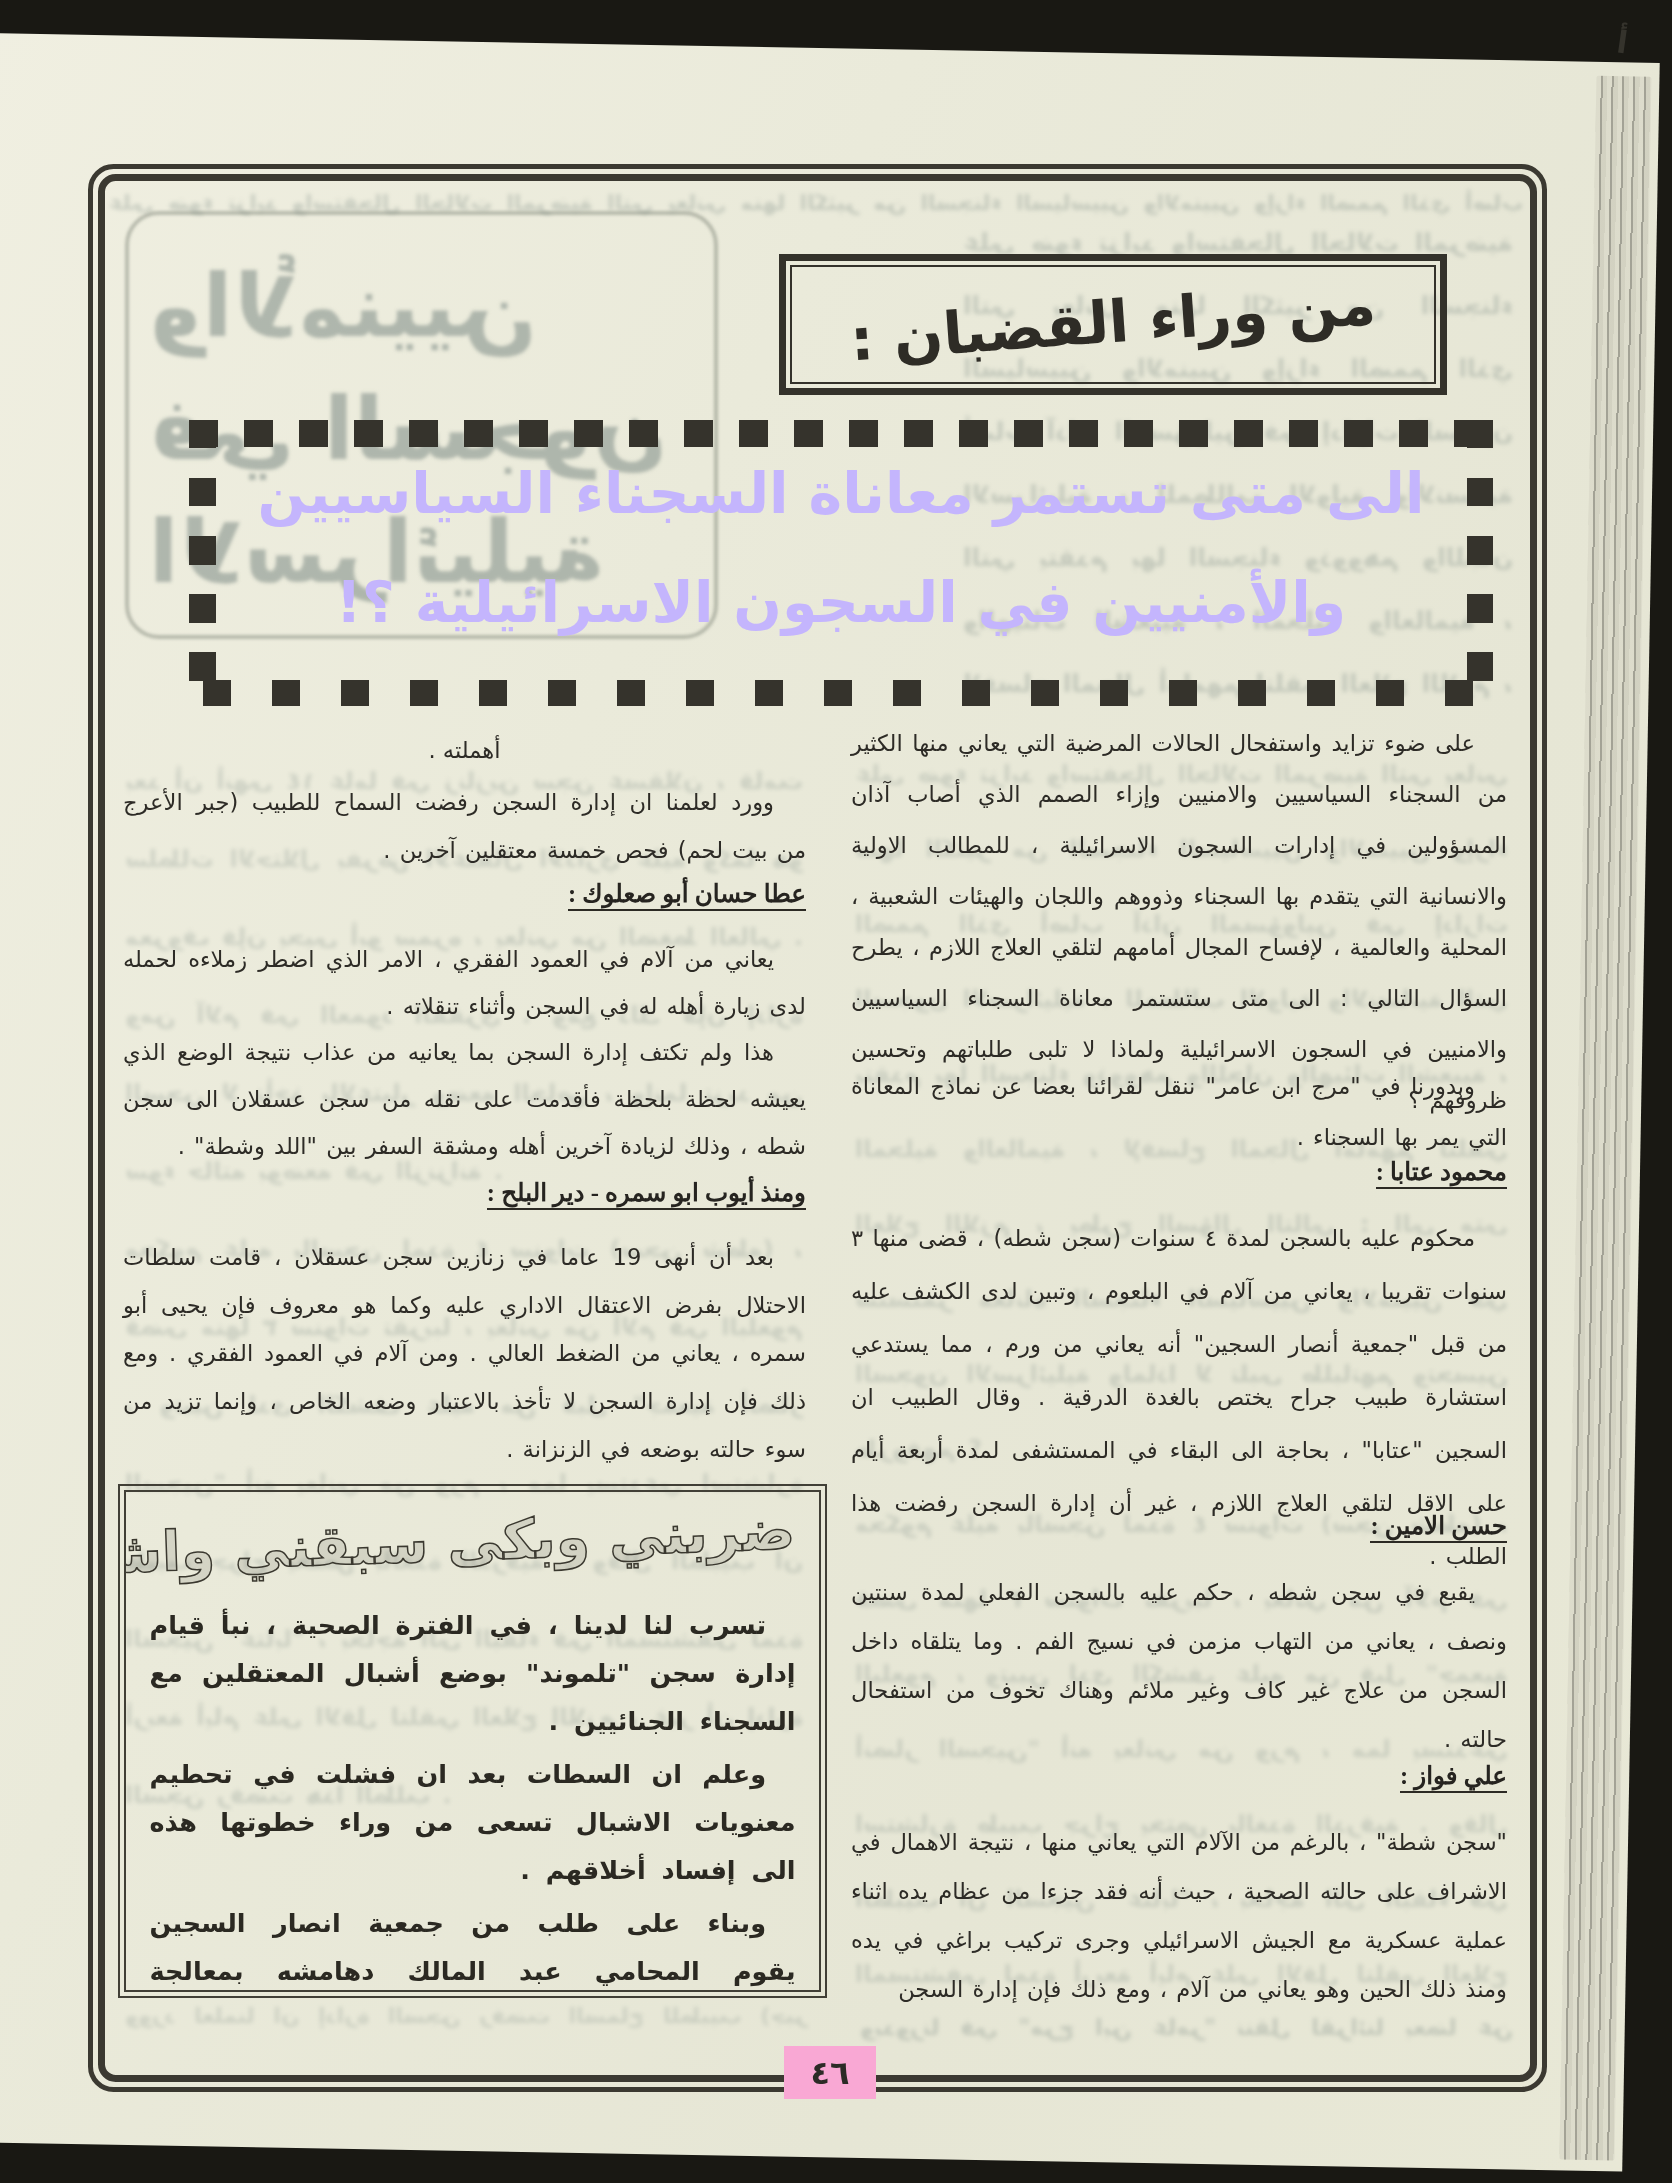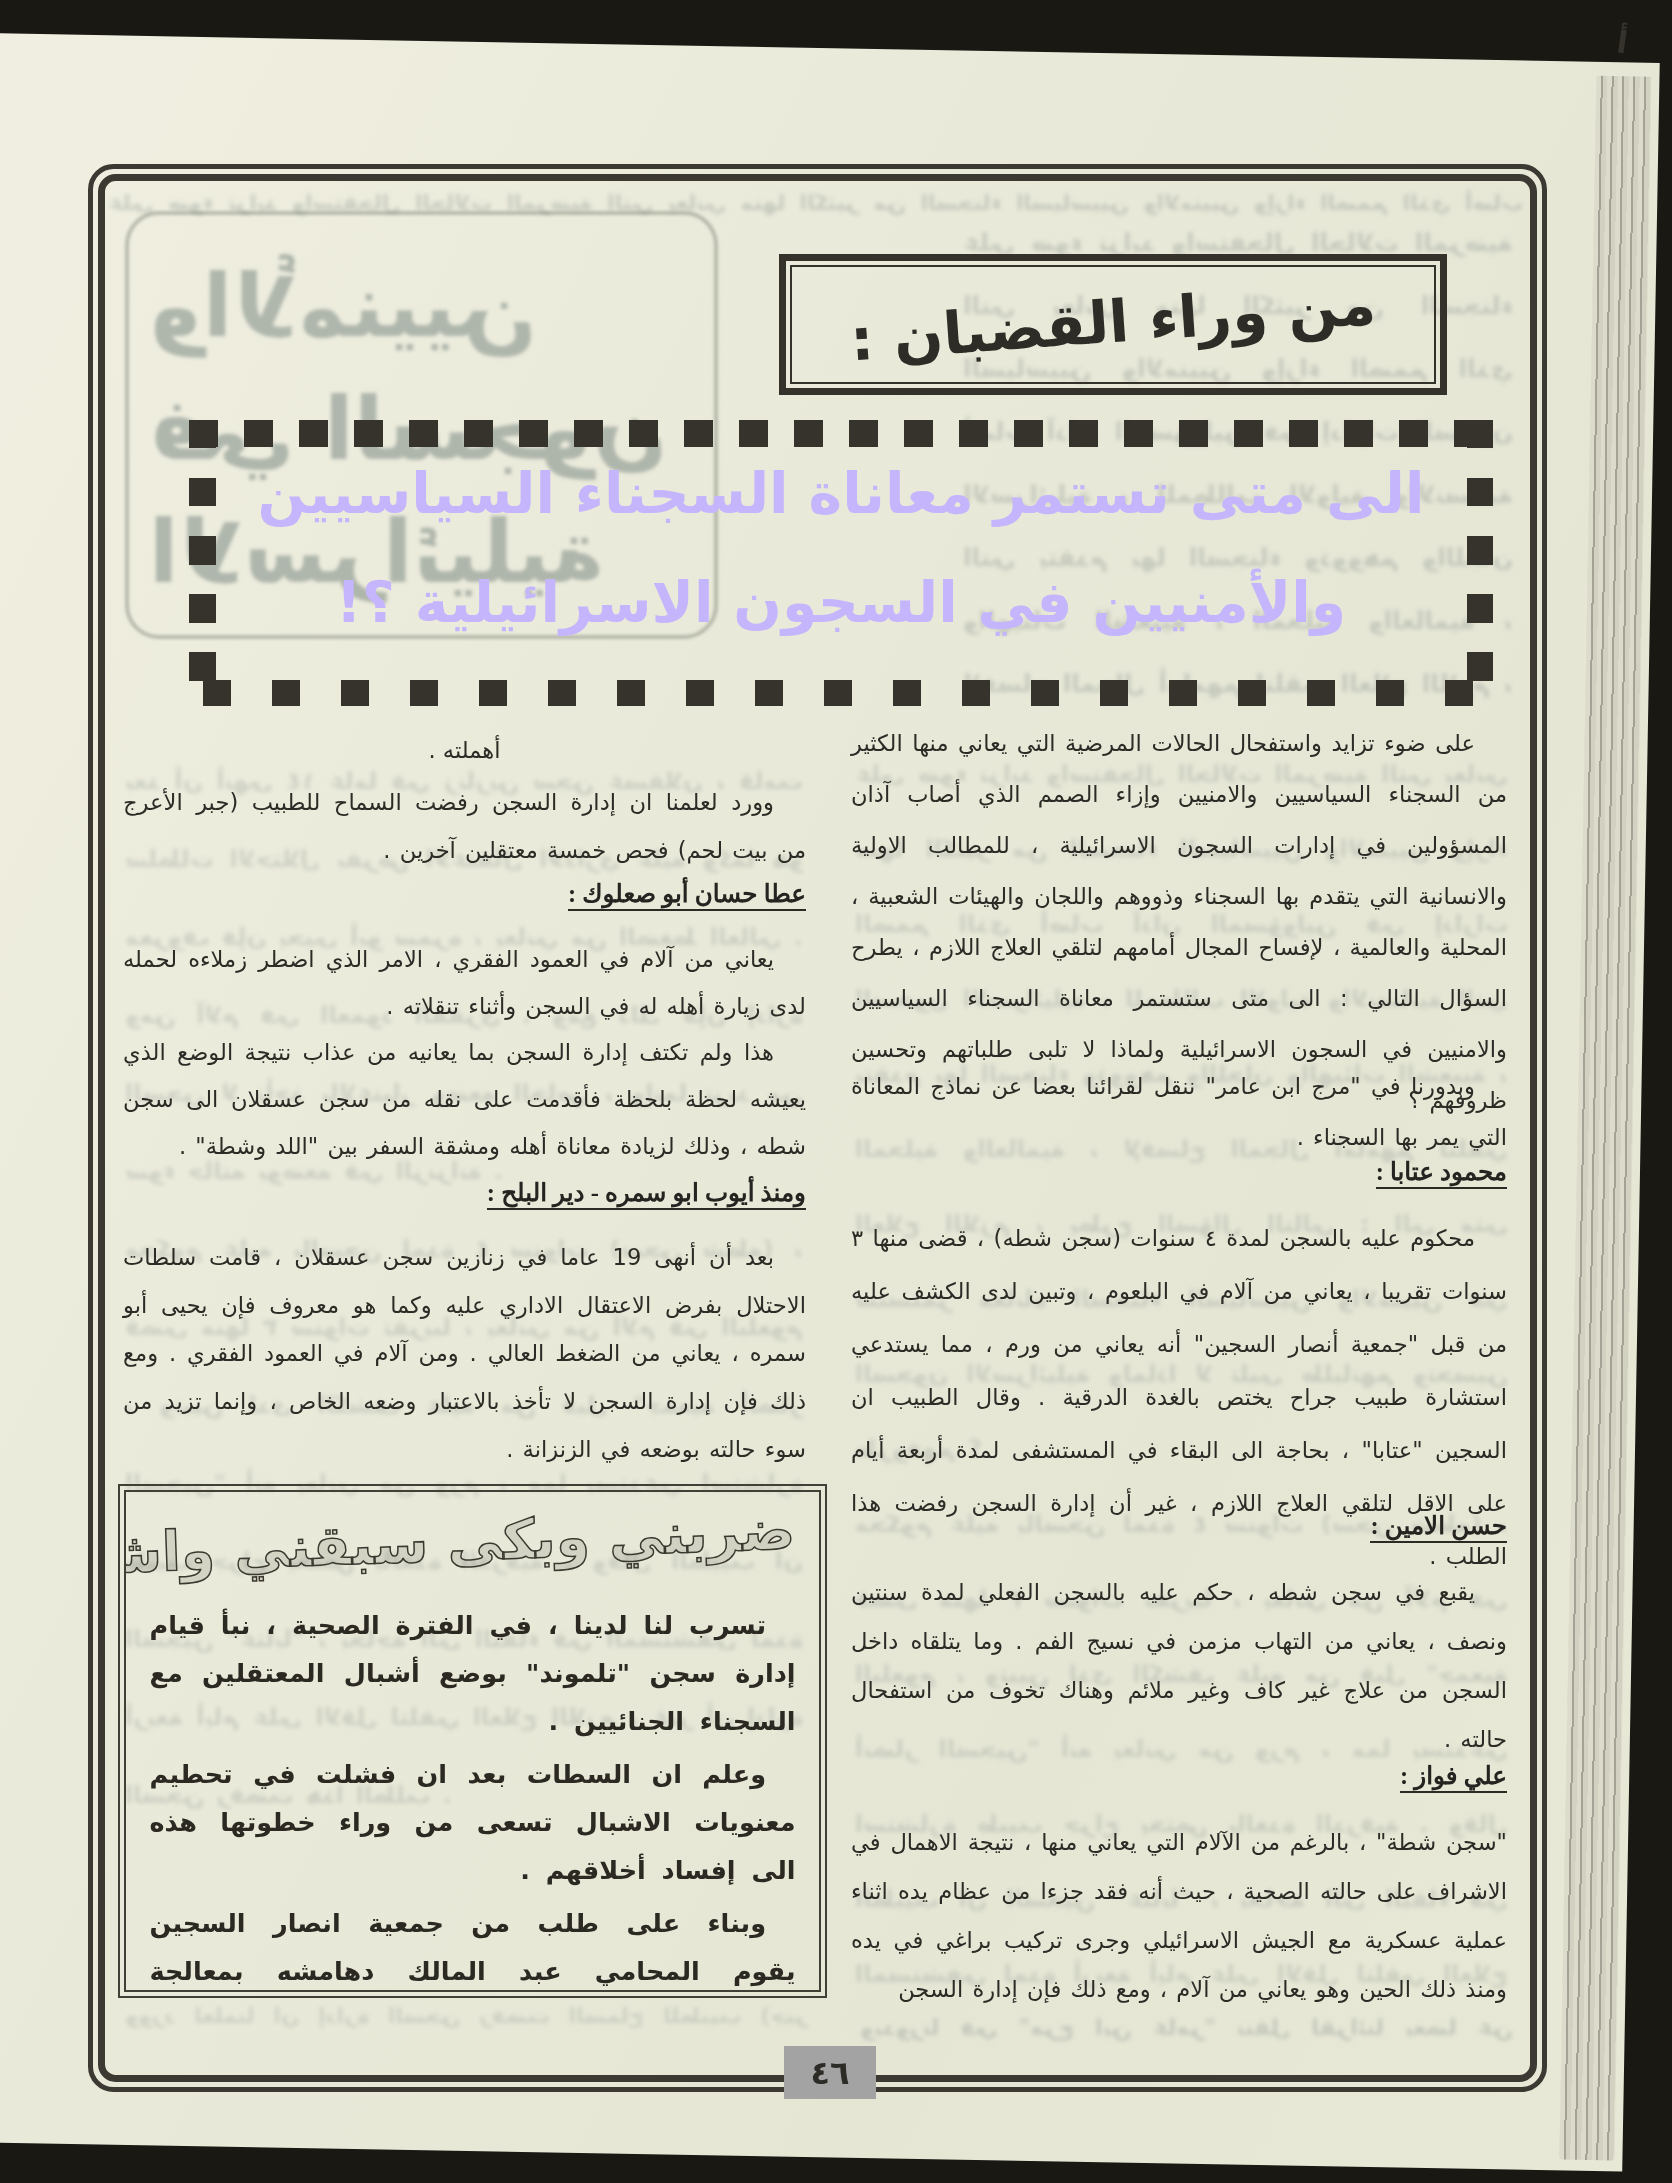--- a/index.html
+++ b/index.html
@@ -106,21 +106,21 @@
   @supports not (-webkit-text-stroke: 1px #000){ .story-title{color:#3a382f;} }
   .story-para{
     font-size:25.5px;font-weight:bold;line-height:48px;text-align:justify;
     word-spacing:6.9px;color:#2b2922;margin:0 0 4.9px 0;
   }
   .story-para.first{margin-top:28.5px;}
   .story-para.indent{text-indent:29.5px;}
   
   .pagenum-gap{
     position:absolute;left:784px;top:2046px;width:92px;height:53px;
-    background:#a3a3a3;z-index:4;display:flex;align-items:center;justify-content:center;
+    background:#f9a8d4;z-index:4;display:flex;align-items:center;justify-content:center;
   }
   .pagenum{font-size:32px;font-weight:bold;color:#2c2b26;}
 </style>
 </head>
 <body>
 
 <div class="canvas">
 
   <div class="paper">
     <div class="page-edges"></div>
@@ -183,21 +183,21 @@
   </div>
   <div class="block rc para" style="top:1818px;line-height:49px;">"سجن شطة" ، بالرغم من الآلام التي يعاني منها ، نتيجة الاهمال في الاشراف على حالته الصحية ، حيث أنه فقد جزءا من عظام يده اثناء عملية عسكرية مع الجيش الاسرائيلي وجرى تركيب براغي في يده ومنذ ذلك الحين وهو يعاني من آلام ، ومع ذلك فإن إدارة السجن</div>
 
   <div class="block lc cont" style="top:726px;">أهملته .</div>
   <div class="block lc para indent" style="top:778px;line-height:48px;">وورد لعلمنا ان إدارة السجن رفضت السماح للطبيب (جبر الأعرج من بيت لحم) فحص خمسة معتقلين آخرين .</div>
 
   <div class="block lc heading" style="top:879px;">
     <span>عطا حسان أبو صعلوك :</span>
   </div>
   <div class="block lc para indent" style="top:936px;line-height:47px;">يعاني من آلام في العمود الفقري ، الامر الذي اضطر زملاءه لحمله لدى زيارة أهله له في السجن وأثناء تنقلاته .</div>
-  <div class="block lc para indent" style="top:1029px;line-height:47px;">هذا ولم تكتف إدارة السجن بما يعانيه من عذاب نتيجة الوضع الذي يعيشه لحظة بلحظة فأقدمت على نقله من سجن عسقلان الى سجن شطه ، وذلك لزيادة معاناة أهله ومشقة السفر بين "اللد وشطة" .</div>
+  <div class="block lc para indent" style="top:1029px;line-height:47px;">هذا ولم تكتف إدارة السجن بما يعانيه من عذاب نتيجة الوضع الذي يعيشه لحظة بلحظة فأقدمت على نقله من سجن عسقلان الى سجن شطه ، وذلك لزيادة آخرين أهله ومشقة السفر بين "اللد وشطة" .</div>
 
   <div class="block lc heading" style="top:1178px;">
     <span>ومنذ أيوب ابو سمره - دير البلح :</span>
   </div>
   <div class="block lc para indent" style="top:1233px;line-height:48px;">بعد أن أنهى 19 عاما في زنازين سجن عسقلان ، قامت سلطات الاحتلال بفرض الاعتقال الاداري عليه وكما هو معروف فإن يحيى أبو سمره ، يعاني من الضغط العالي . ومن آلام في العمود الفقري . ومع ذلك فإن إدارة السجن لا تأخذ بالاعتبار وضعه الخاص ، وإنما تزيد من سوء حالته بوضعه في الزنزانة .</div>
 
   <div class="story-box">
     <div class="story-box-inner">
       <div class="story-title">ضربني وبكى سبقني واشتكى</div>
       <div class="story-para first indent">تسرب لنا لدينا ، في الفترة الصحية ، نبأ قيام إدارة سجن "تلموند" بوضع أشبال المعتقلين مع السجناء الجنائيين .</div>

